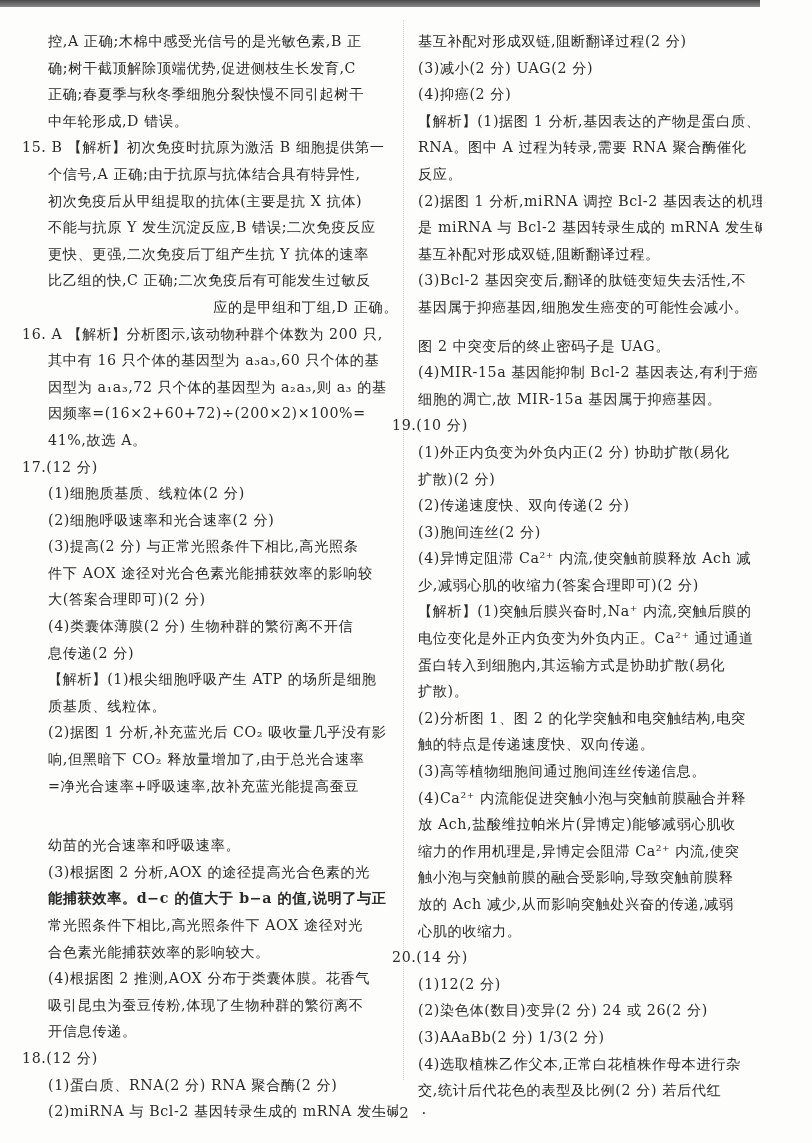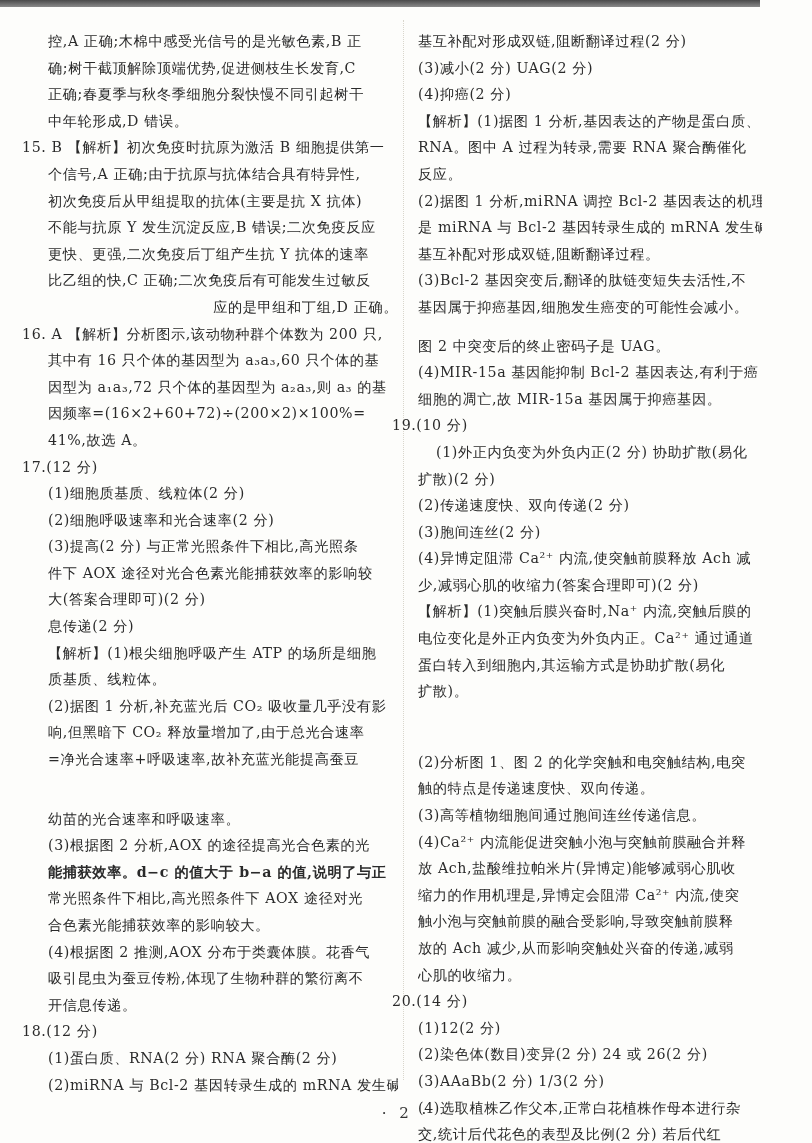--- a/index.html
+++ b/index.html
@@ -52,20 +52,21 @@
     <div class="line" style="padding-left: 26px;">其中有 16 只个体的基因型为 a₃a₃,60 只个体的基</div>
     <div class="line" style="padding-left: 26px;">因型为 a₁a₃,72 只个体的基因型为 a₂a₃,则 a₃ 的基</div>
     <div class="line" style="padding-left: 26px;">因频率=(16×2+60+72)÷(200×2)×100%=</div>
     <div class="line" style="padding-left: 26px;">41%,故选 A。</div>
     <div class="line">17.(12 分)</div>
     <div class="line" style="padding-left: 26px;">(1)细胞质基质、线粒体(2 分)</div>
     <div class="line" style="padding-left: 26px;">(2)细胞呼吸速率和光合速率(2 分)</div>
     <div class="line" style="padding-left: 26px;">(3)提高(2 分)  与正常光照条件下相比,高光照条</div>
     <div class="line" style="padding-left: 26px;">件下 AOX 途径对光合色素光能捕获效率的影响较</div>
     <div class="line" style="padding-left: 26px;">大(答案合理即可)(2 分)</div>
+    <div class="line" style="padding-left: 26px;">(4)类囊体薄膜(2 分)  生物种群的繁衍离不开信</div>
     <div class="line" style="padding-left: 26px;">息传递(2 分)</div>
     <div class="line" style="padding-left: 26px;">【解析】(1)根尖细胞呼吸产生 ATP 的场所是细胞</div>
     <div class="line" style="padding-left: 26px;">质基质、线粒体。</div>
     <div class="line" style="padding-left: 26px;">(2)据图 1 分析,补充蓝光后 CO₂ 吸收量几乎没有影</div>
     <div class="line" style="padding-left: 26px;">响,但黑暗下 CO₂ 释放量增加了,由于总光合速率</div>
     <div class="line" style="padding-left: 26px;">=净光合速率+呼吸速率,故补充蓝光能提高蚕豆</div>
     <div class="line" style="padding-left: 26px; margin-top: 33px;">幼苗的光合速率和呼吸速率。</div>
     <div class="line" style="padding-left: 26px;">(3)根据图 2 分析,AOX 的途径提高光合色素的光</div>
     <div class="line" style="padding-left: 26px; font-weight: bold;">能捕获效率。d−c 的值大于 b−a 的值,说明了与正</div>
     <div class="line" style="padding-left: 26px;">常光照条件下相比,高光照条件下 AOX 途径对光</div>
@@ -87,31 +88,31 @@
     <div class="line" style="padding-left: 0px;">反应。</div>
     <div class="line" style="padding-left: 0px;">(2)据图 1 分析,miRNA 调控 Bcl-2 基因表达的机理</div>
     <div class="line" style="padding-left: 0px;">是 miRNA 与 Bcl-2 基因转录生成的 mRNA 发生碱</div>
     <div class="line" style="padding-left: 0px;">基互补配对形成双链,阻断翻译过程。</div>
     <div class="line" style="padding-left: 0px;">(3)Bcl-2 基因突变后,翻译的肽链变短失去活性,不</div>
     <div class="line" style="padding-left: 0px;">基因属于抑癌基因,细胞发生癌变的可能性会减小。</div>
     <div class="line" style="padding-left: 0px; margin-top: 12px;">图 2 中突变后的终止密码子是 UAG。</div>
     <div class="line" style="padding-left: 0px;">(4)MIR-15a 基因能抑制 Bcl-2 基因表达,有利于癌</div>
     <div class="line" style="padding-left: 0px;">细胞的凋亡,故 MIR-15a 基因属于抑癌基因。</div>
     <div class="line" style="margin-left: -26px;">19.(10 分)</div>
-    <div class="line" style="padding-left: 0px; margin-left: 18px;">(1)外正内负变为外负内正(2 分)  协助扩散(易化</div>
+    <div class="line" style="padding-left: 0px;">(1)外正内负变为外负内正(2 分)  协助扩散(易化</div>
     <div class="line" style="padding-left: 0px;">扩散)(2 分)</div>
     <div class="line" style="padding-left: 0px;">(2)传递速度快、双向传递(2 分)</div>
     <div class="line" style="padding-left: 0px;">(3)胞间连丝(2 分)</div>
     <div class="line" style="padding-left: 0px;">(4)异博定阻滞 Ca²⁺ 内流,使突触前膜释放 Ach 减</div>
     <div class="line" style="padding-left: 0px;">少,减弱心肌的收缩力(答案合理即可)(2 分)</div>
     <div class="line" style="padding-left: 0px;">【解析】(1)突触后膜兴奋时,Na⁺ 内流,突触后膜的</div>
     <div class="line" style="padding-left: 0px;">电位变化是外正内负变为外负内正。Ca²⁺ 通过通道</div>
     <div class="line" style="padding-left: 0px;">蛋白转入到细胞内,其运输方式是协助扩散(易化</div>
     <div class="line" style="padding-left: 0px;">扩散)。</div>
-    <div class="line" style="padding-left: 0px; margin-top: 44px;">(2)分析图 1、图 2 的化学突触和电突触结构,电突</div>
+    <div class="line" style="padding-left: 0px;">(2)分析图 1、图 2 的化学突触和电突触结构,电突</div>
     <div class="line" style="padding-left: 0px;">触的特点是传递速度快、双向传递。</div>
     <div class="line" style="padding-left: 0px;">(3)高等植物细胞间通过胞间连丝传递信息。</div>
     <div class="line" style="padding-left: 0px;">(4)Ca²⁺ 内流能促进突触小泡与突触前膜融合并释</div>
     <div class="line" style="padding-left: 0px;">放 Ach,盐酸维拉帕米片(异博定)能够减弱心肌收</div>
     <div class="line" style="padding-left: 0px;">缩力的作用机理是,异博定会阻滞 Ca²⁺ 内流,使突</div>
     <div class="line" style="padding-left: 0px;">触小泡与突触前膜的融合受影响,导致突触前膜释</div>
     <div class="line" style="padding-left: 0px;">放的 Ach 减少,从而影响突触处兴奋的传递,减弱</div>
     <div class="line" style="padding-left: 0px;">心肌的收缩力。</div>
     <div class="line" style="margin-left: -26px;">20.(14 分)</div>
     <div class="line" style="padding-left: 0px;">(1)12(2 分)</div>

